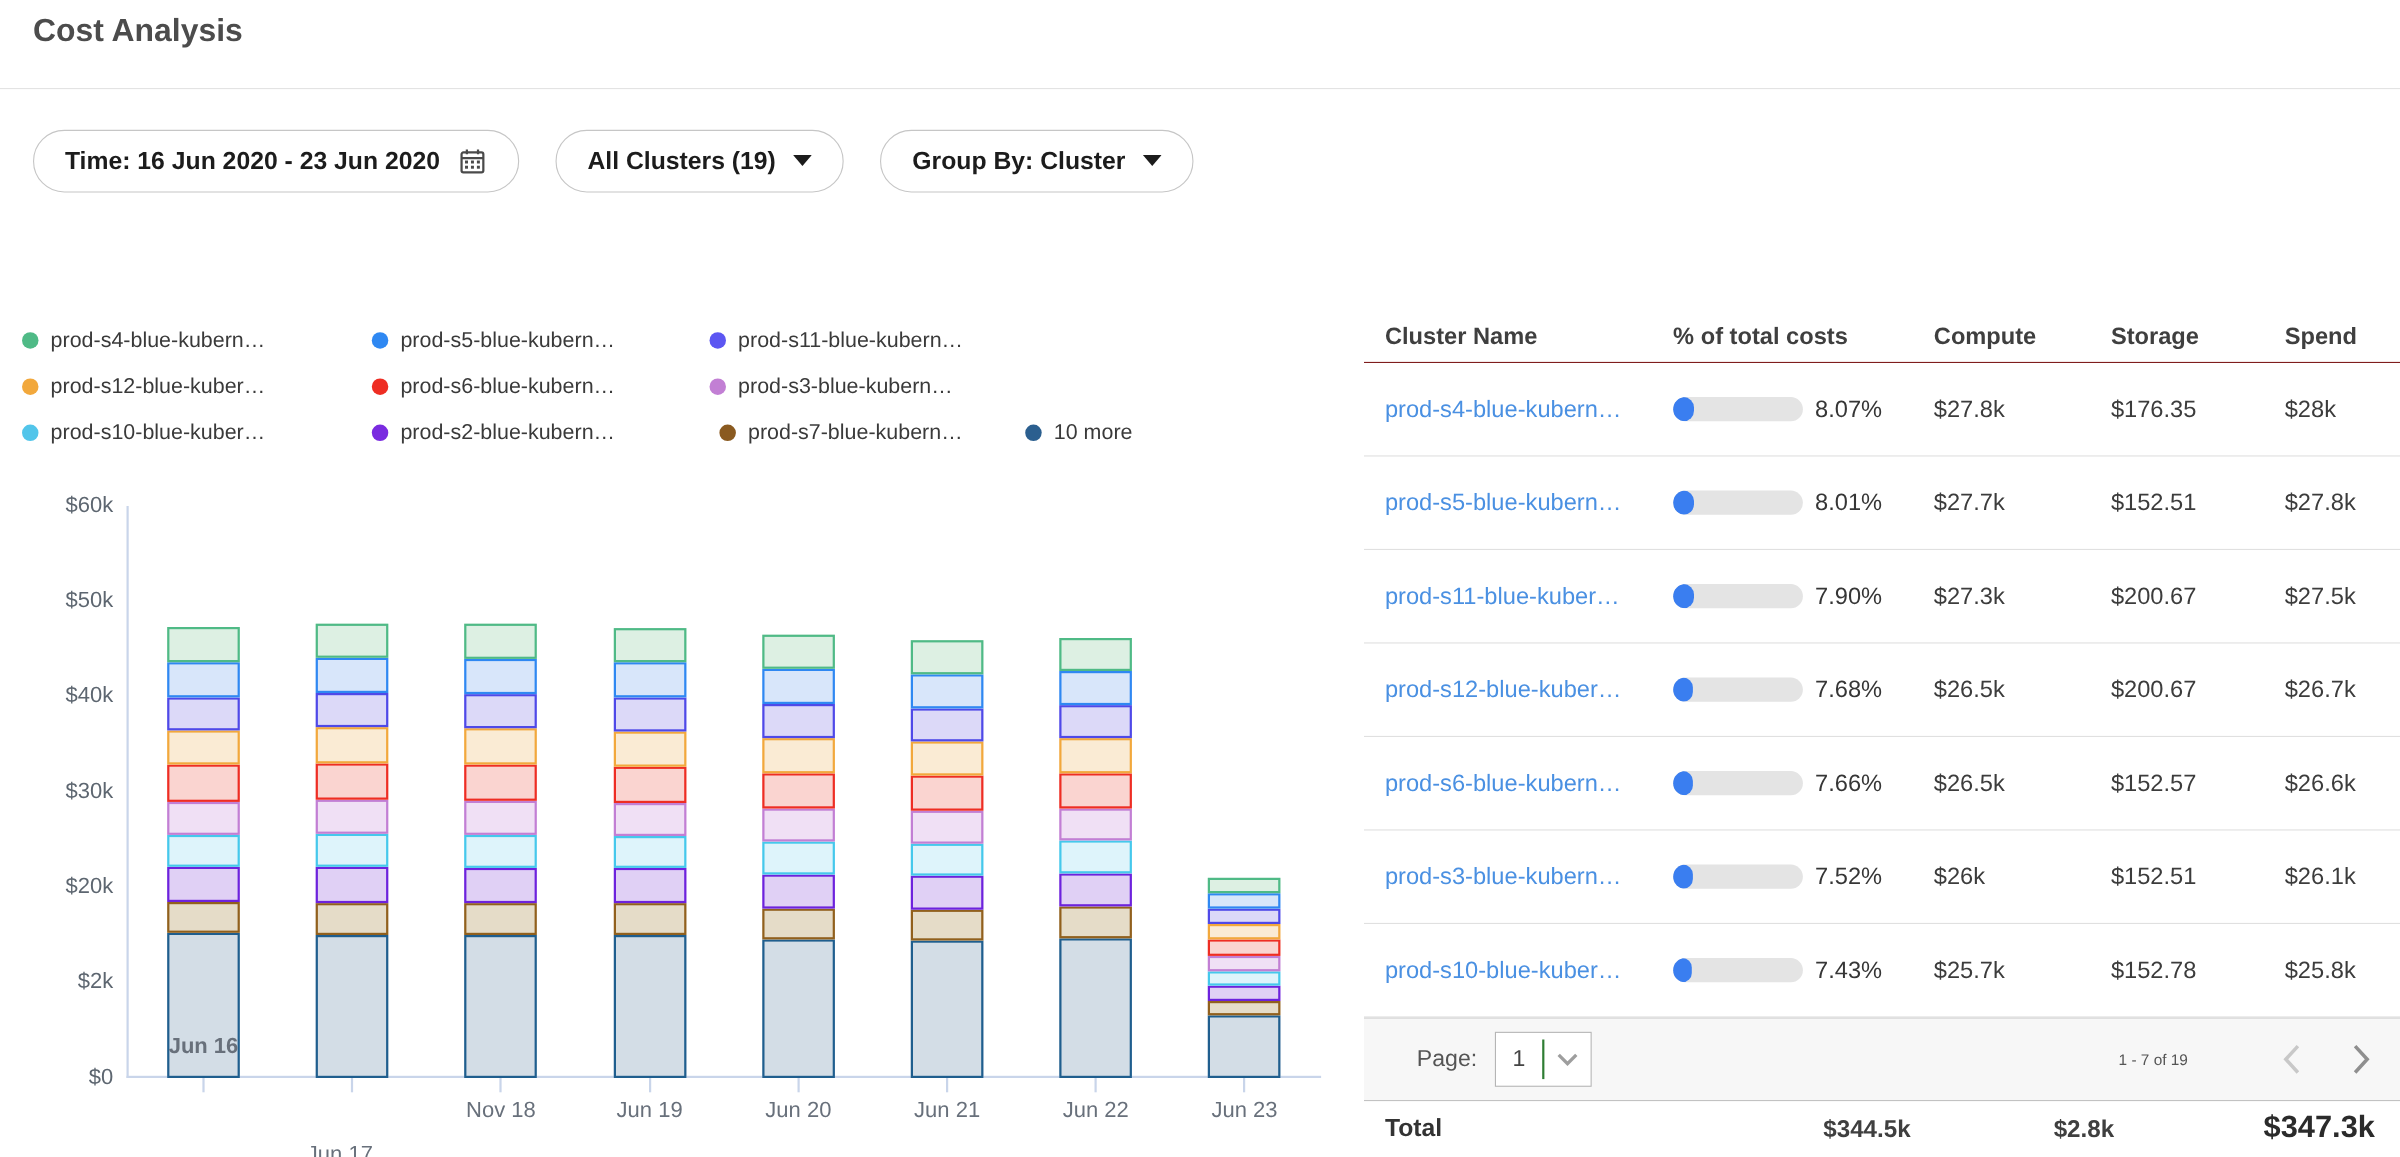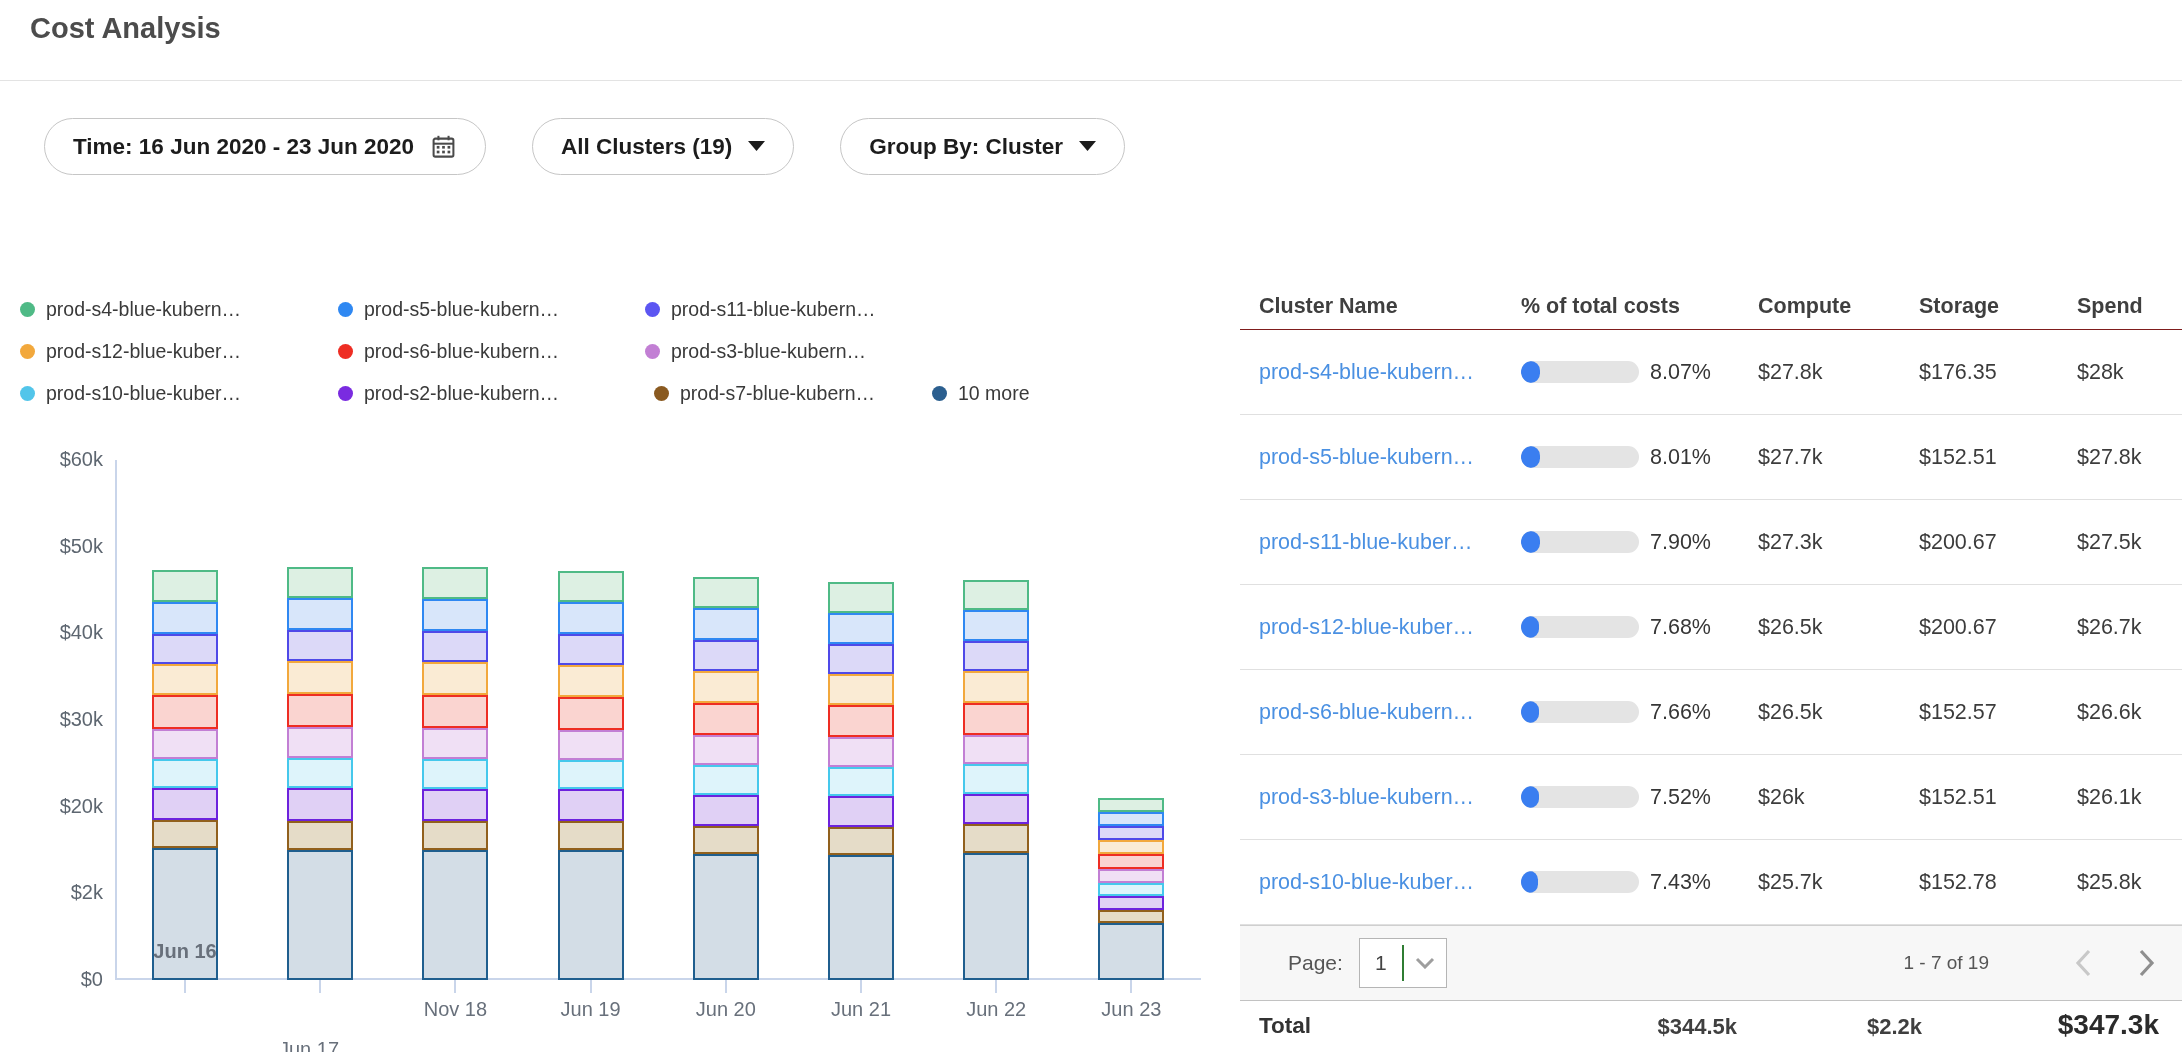--- a/index.html
+++ b/index.html
@@ -5,21 +5,21 @@
   * { margin:0; padding:0; box-sizing:border-box; }
   html,body { width:2182px; height:1052px; background:#ffffff; overflow:hidden;
     font-family:"Liberation Sans", sans-serif; }
   body { position:relative; }
 
   
   .page-title { position:absolute; left:30px; top:12px; font-size:29px; font-weight:600; color:#4c4c4c; }
   .header-divider { position:absolute; left:0; top:80px; width:2182px; height:1px; background:#e3e3e3; }
 
   
-  .filters { position:absolute; left:44px; top:118px; display:flex; gap:46px; }
+  .filters { position:absolute; left:30px; top:118px; display:flex; gap:33px; }
   .pill { height:57px; display:inline-flex; align-items:center; gap:16px; padding:0 28px;
     border:1.5px solid #c6c6c6; border-radius:29px; background:#fff;
     font-size:22.5px; font-weight:700; color:#1c1c1c; cursor:pointer; }
   .pill svg { flex:0 0 auto; }
 
   
   .legend-item { position:absolute; display:flex; align-items:center; gap:11px; height:26px; cursor:pointer; }
   .legend-dot { width:15px; height:15px; border-radius:50%; flex:0 0 auto; }
   .legend-label { font-size:19.5px; color:#3a3a3a; white-space:nowrap; }
 
@@ -47,21 +47,21 @@
   
   .pagination { height:76px; background:#f7f7f7; border-top:1px solid #cfcfcf; border-bottom:1px solid #c2c2c2;
     display:flex; align-items:center; padding:0 26px 0 48px; }
   .page-label { font-size:21px; color:#555; }
   .page-select { margin-left:16px; width:88px; height:50px; background:#fff; border:1px solid #b5b5b5;
     display:flex; align-items:center; cursor:pointer; }
   .page-value { width:42px; text-align:center; font-size:21px; color:#444; }
   .select-divider { width:2px; height:36px; background:#2f7d33; }
   .select-caret { flex:1; display:flex; align-items:center; justify-content:center; }
   .pg-spacer { flex:1; }
-  .range-text { font-size:19px; color:#555; }
+  .range-text { font-size:14px; color:#555; }
   .pg-btn { background:none; border:none; cursor:pointer; display:flex; align-items:center; padding:0; }
   .pg-prev { margin-left:85px; }
   .pg-next { margin-left:46px; }
 
   
   .total-row { position:relative; height:52px; }
   .total-label { position:absolute; left:19px; top:12px; font-size:22.5px; font-weight:700; color:#333; }
   .total-compute { position:absolute; right:445px; top:13px; font-size:22px; font-weight:600; color:#3f3f3f; }
   .total-storage { position:absolute; right:260px; top:13px; font-size:22px; font-weight:600; color:#3f3f3f; }
   .total-spend { position:absolute; right:23px; top:8px; font-size:28px; font-weight:700; color:#2b2b2b; }
@@ -374,16 +374,16 @@
     <button class="pg-btn pg-next">
       <svg width="18" height="30" viewBox="0 0 18 30" fill="none" stroke="#8f8f8f" stroke-width="3.2">
           <polyline points="3,3 14,15 3,27"></polyline>
         </svg>
     </button>
   </div>
 
   <div class="total-row">
     <span class="total-label">Total</span>
     <span class="total-compute">$344.5k</span>
-    <span class="total-storage">$2.2k</span>
+    <span class="total-storage">$2.8k</span>
     <span class="total-spend">$347.3k</span>
   </div>
 </div>
 
 </body></html>

